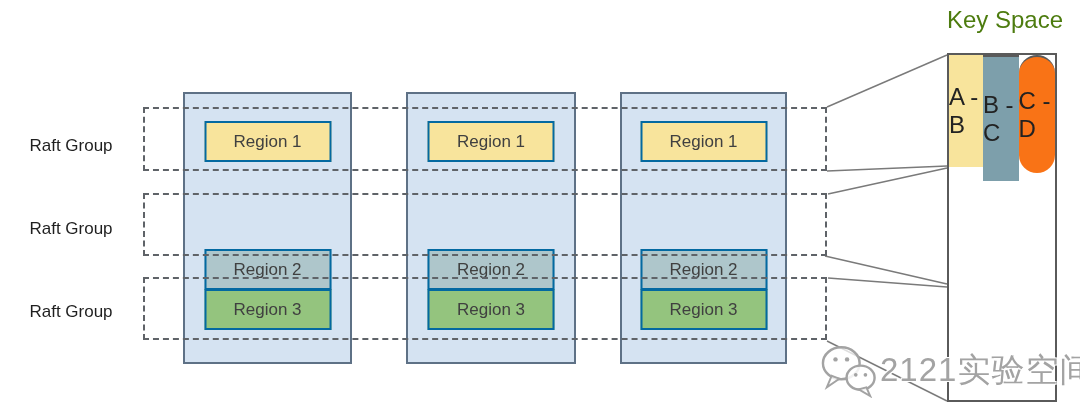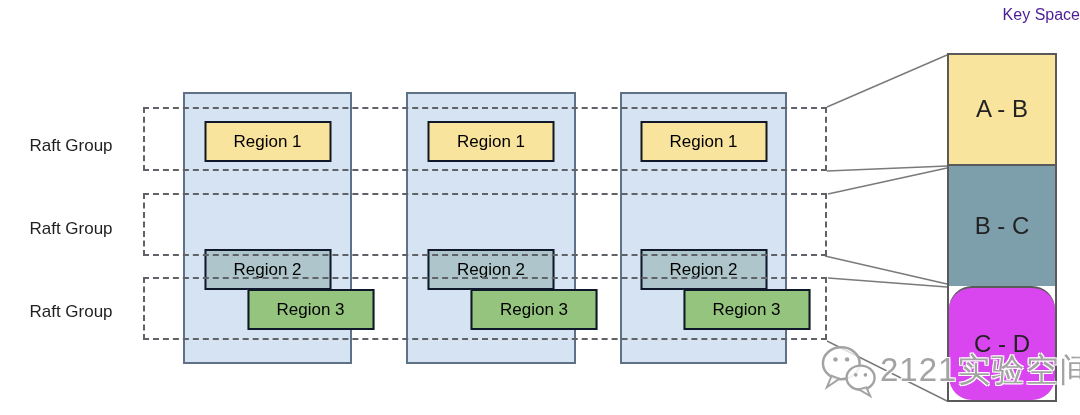--- a/index.html
+++ b/index.html
@@ -15,55 +15,55 @@
     position:absolute;top:92px;height:272px;
     background:#d5e3f2;border:2px solid #5e7186;box-sizing:border-box;
     z-index:1;
   }
   .node-1{left:183px;width:169px;}
   .node-2{left:406px;width:170px;}
   .node-3{left:620px;width:167px;}
   .region{
     position:absolute;left:50%;transform:translateX(-50%);
     width:127px;height:41px;box-sizing:border-box;
-    border:2px solid #0f172a;
+    border:2px solid #0369a1;
     display:flex;align-items:center;justify-content:center;
-    font-size:17px;color:#000000;
+    font-size:17px;color:#404040;
   }
   .region-1{top:27px;background:#f8e49c;}
   .region-2{top:111px;background:#aec6cb;margin-top:44px;}
-  .region-3{top:195px;background:#94c47e;margin-left:43px;}
+  .region-3{top:195px;background:#94c47e;}
   .raft-box{
     position:absolute;left:143px;width:684px;box-sizing:border-box;
     border:2px dashed #5f6368;background:transparent;z-index:3;
   }
   .raft-box-1{top:107px;height:64px;}
   .raft-box-2{top:193px;height:63px;}
   .raft-box-3{top:277px;height:63px;}
   #connector-layer{
     position:absolute;left:0;top:0;width:1080px;height:415px;
     z-index:2;pointer-events:none;
   }
   #connector-layer line{stroke:#7a7a7a;stroke-width:1.4;}
   .keyspace-title{
-    position:absolute;left:930px;top:6px;width:150px;text-align:right;
-    font-size:16px;color:#4c1d95;
+    position:absolute;left:930px;top:6px;width:150px;text-align:center;
+    font-size:24px;color:#4d7c0f;
   }
   .keyspace-col{
     position:absolute;left:947px;top:53px;width:110px;height:349px;
     border:2px solid #5a5a5a;box-sizing:border-box;
-    display:flex;flex-direction:column;z-index:1;
+    display:flex;flex-direction:row;z-index:1;
   }
   .key-range{
     display:flex;align-items:center;justify-content:center;
     font-size:24px;color:#222222;box-sizing:border-box;
   }
   .key-range-ab{height:112px;background:#f8e49c;}
   .key-range-bc{height:126px;background:#7d9fab;border-top:2px solid #5a5a5a;}
-  .key-range-cd{height:118px;background:#d946ef;border-top:2px solid #5a5a5a;border-radius:23px;}
+  .key-range-cd{height:118px;background:#f97316;border-top:2px solid #5a5a5a;border-radius:23px;}
   .watermark{
     position:absolute;left:820px;top:342px;z-index:10;
     display:flex;align-items:center;
   }
   .watermark-text{
     font-size:33px;letter-spacing:1px;color:#a3a3a3;margin-left:2px;
     text-shadow:-1px -1px 0 #ffffff,1px -1px 0 #ffffff,-1px 1px 0 #ffffff,1px 1px 0 #ffffff;
     white-space:nowrap;
   }
 </style>

